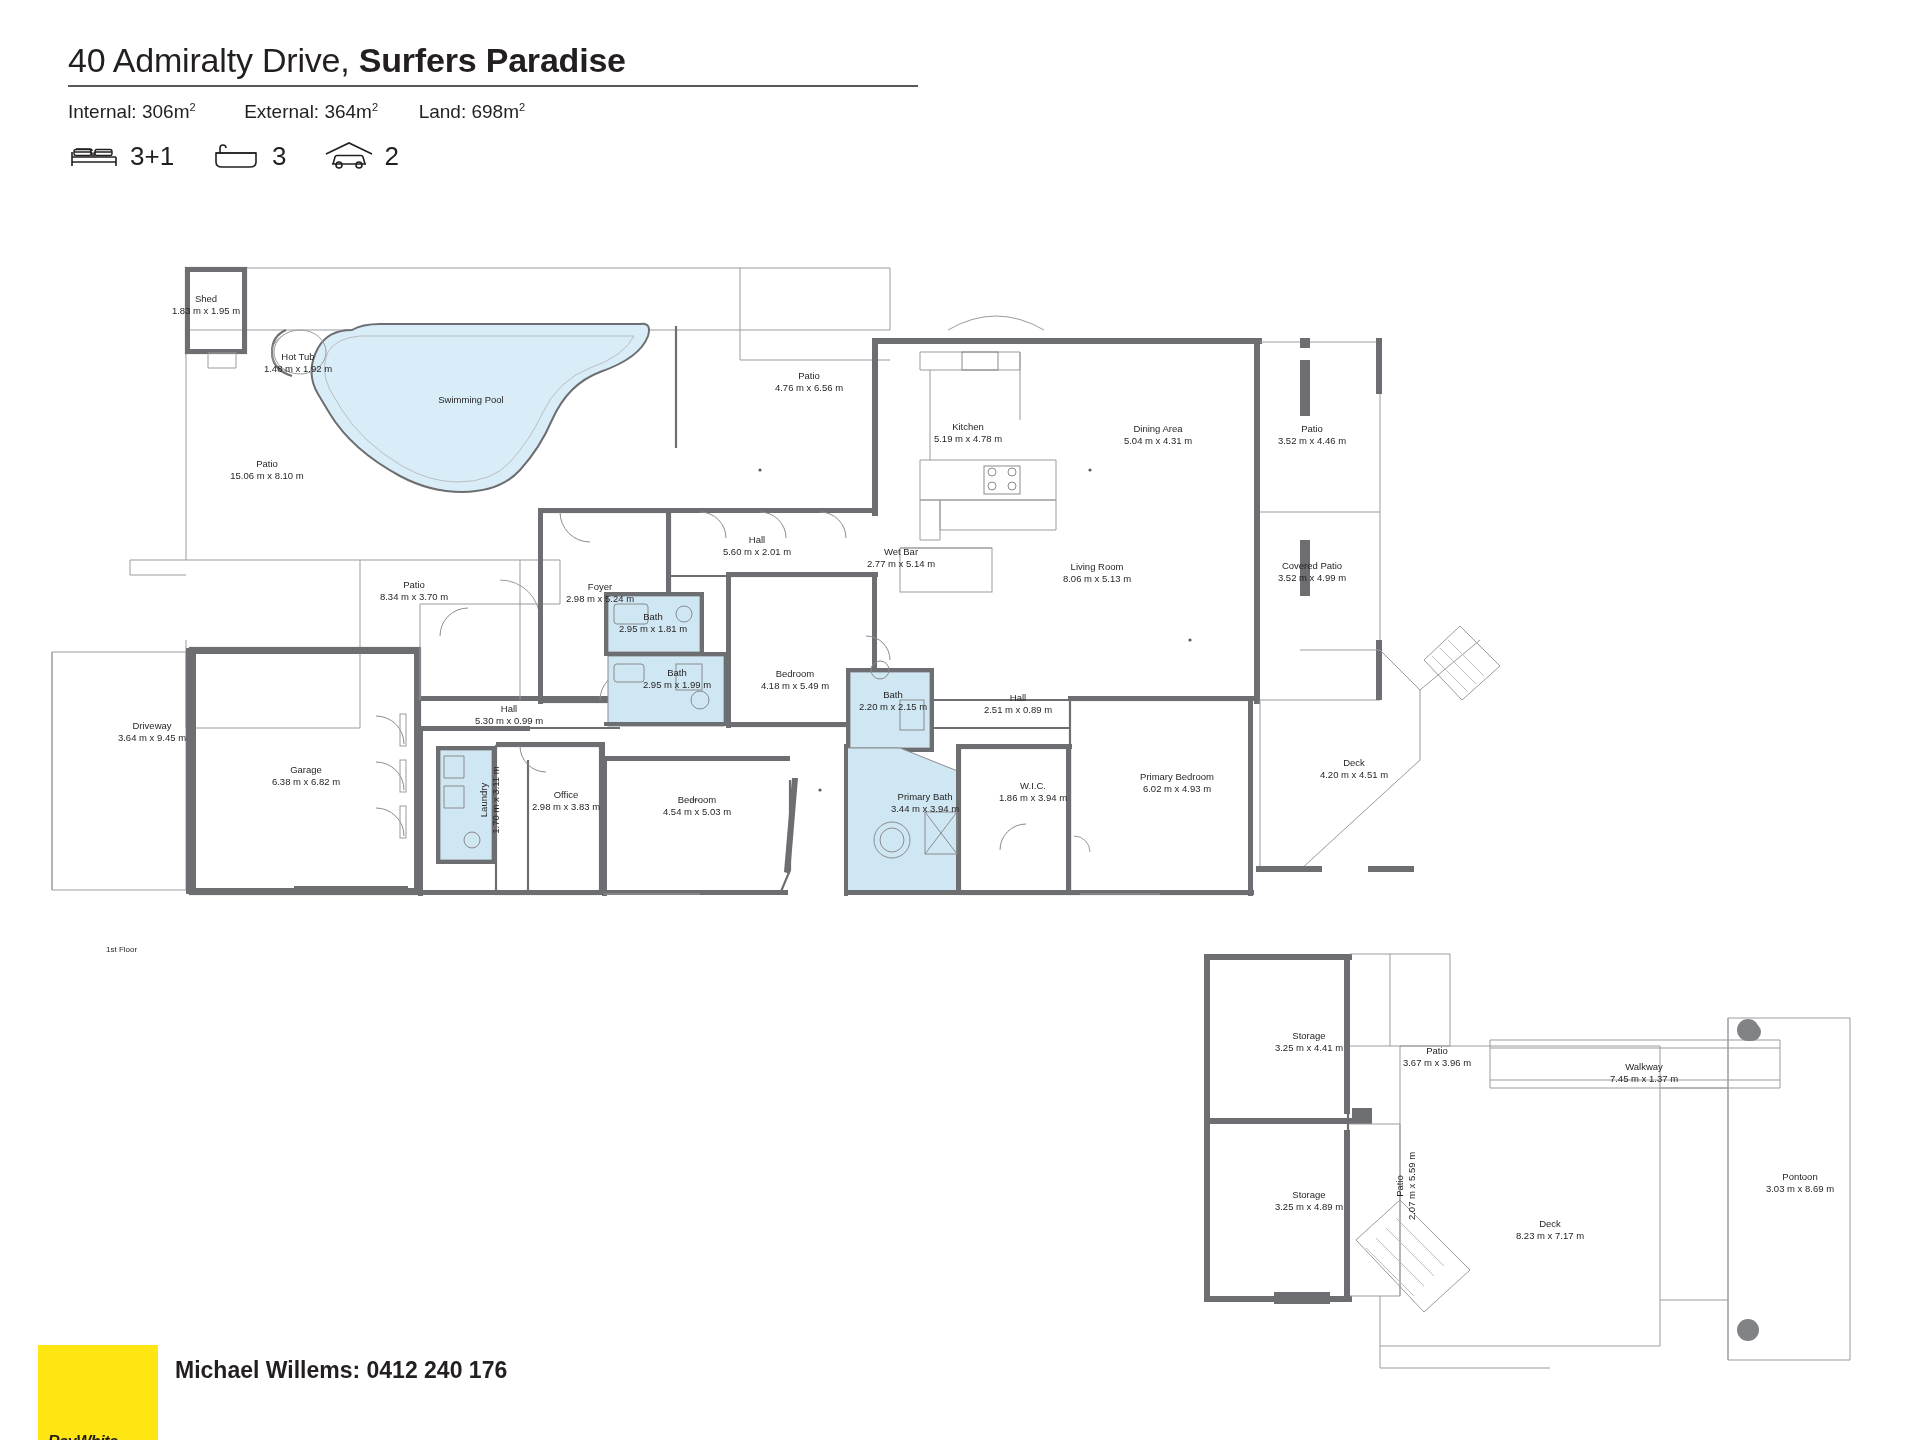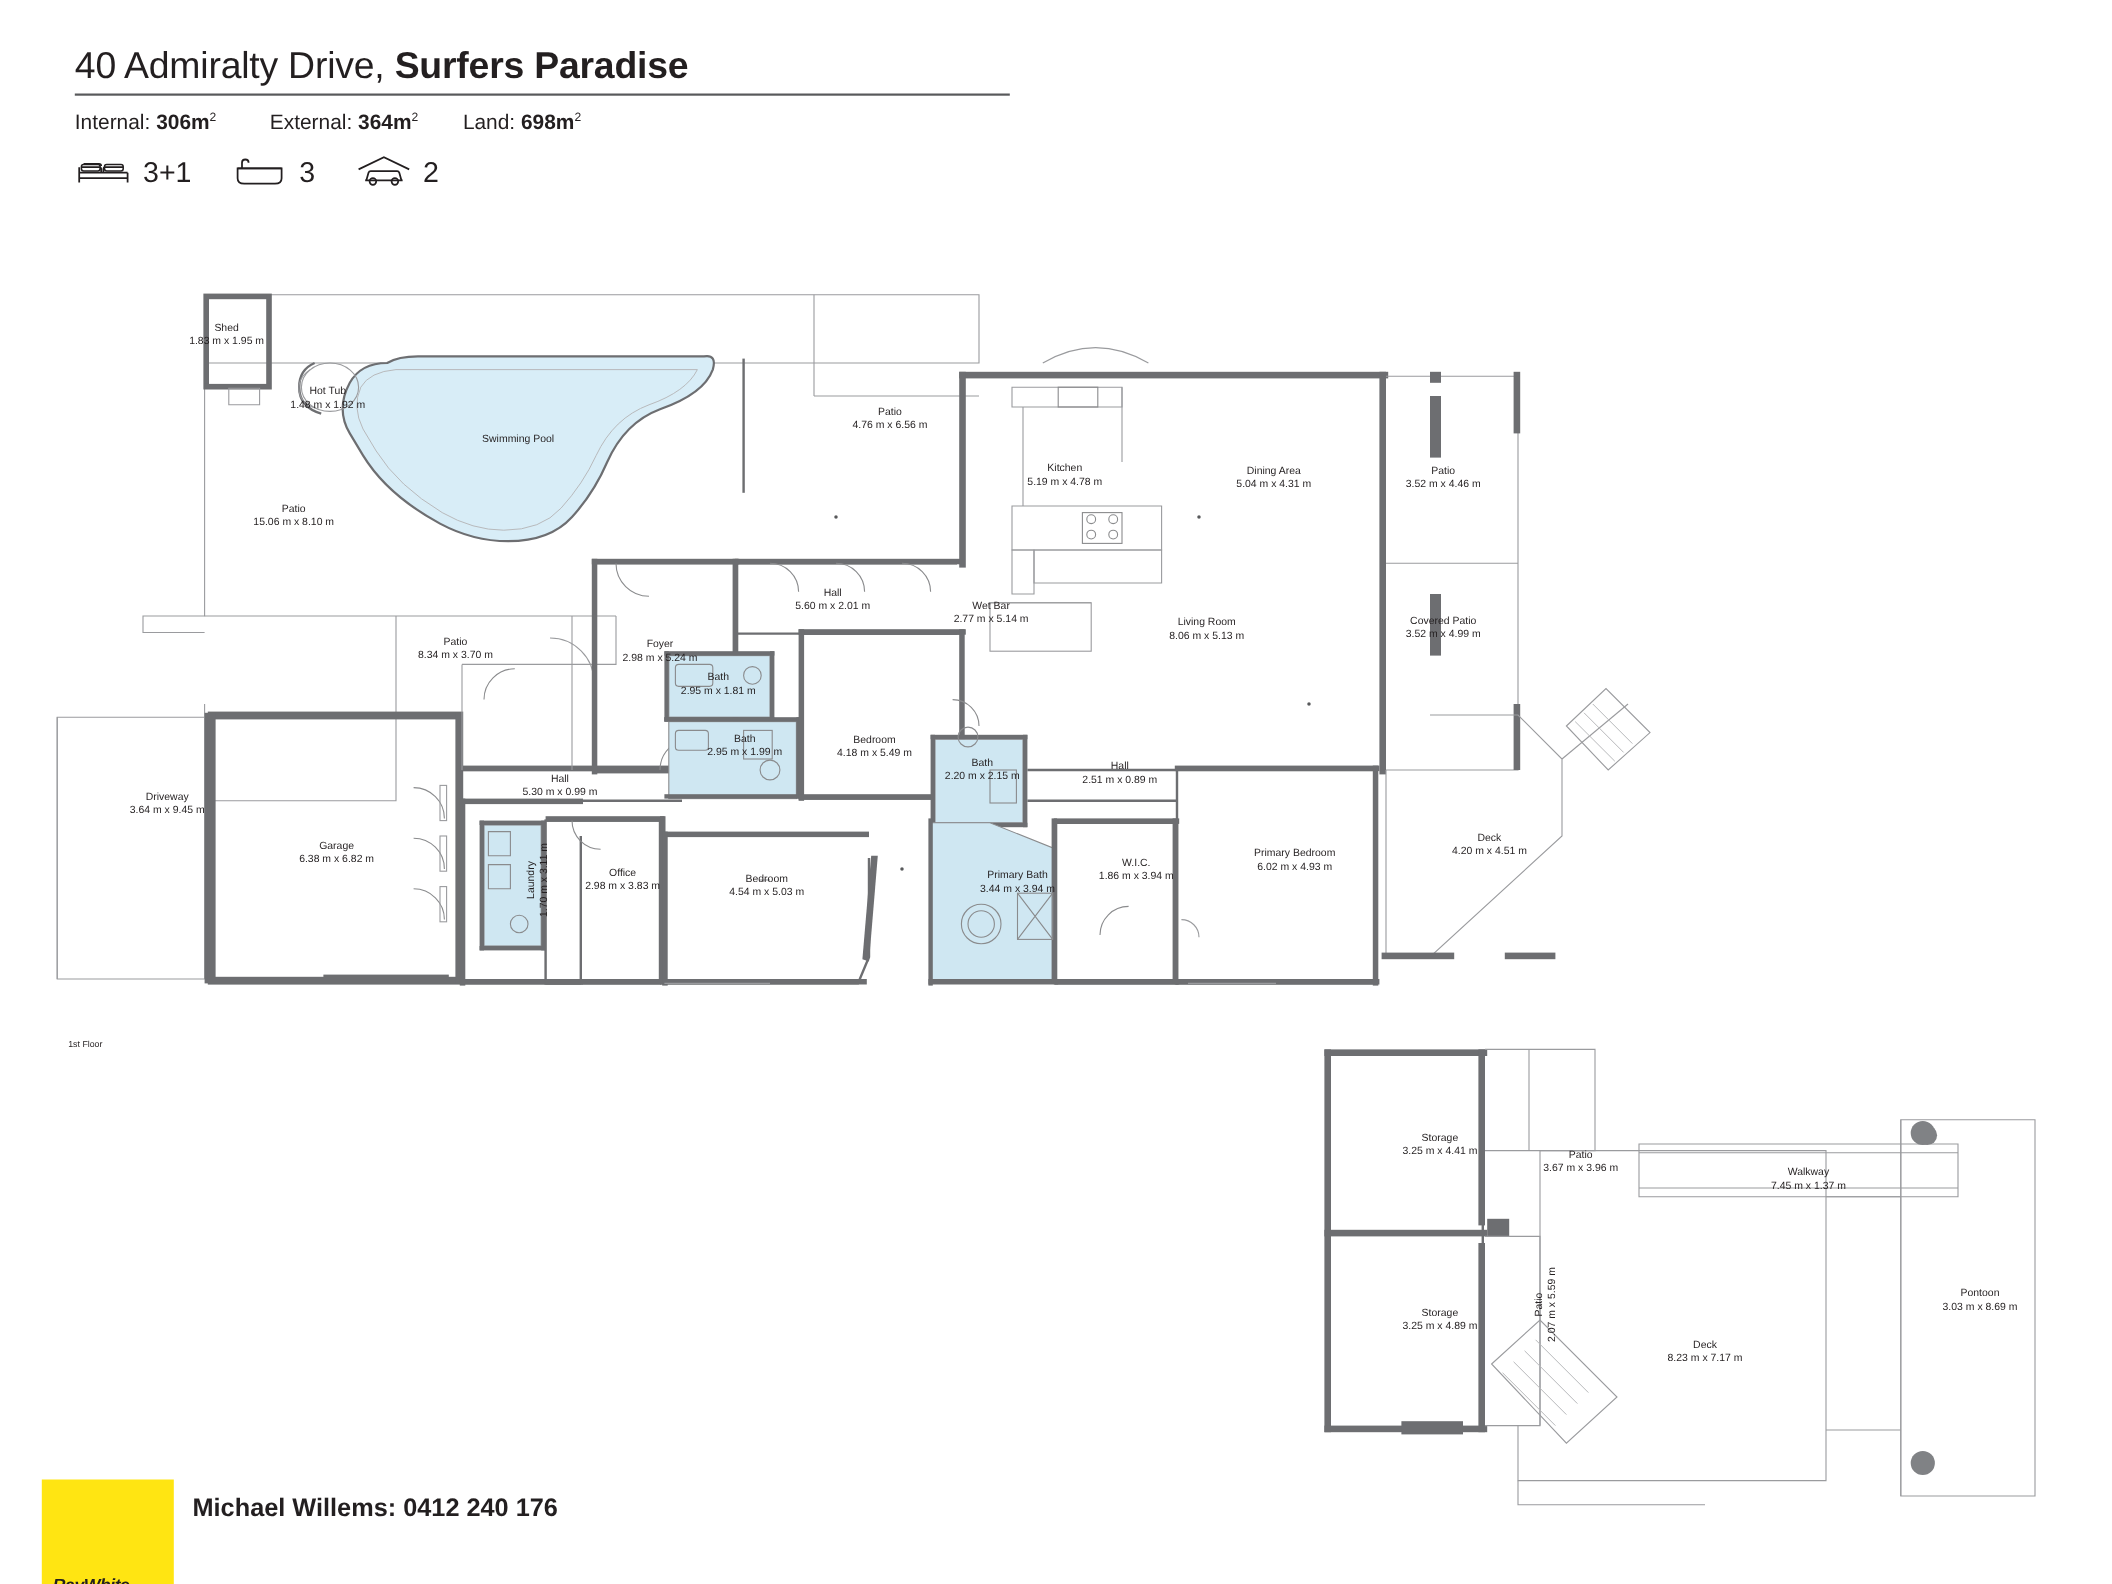--- a/index.html
+++ b/index.html
@@ -37,21 +37,21 @@
     height: 2px;
     background: #58595b;
   }
   .areas {
     margin-top: 14px;
     font-size: 19px;
     color: #231f20;
     white-space: nowrap;
   }
   .areas .lbl { font-weight: 400; }
-  .areas .val { font-weight: 700; }
+  .areas .val { font-weight: 400; }
   .areas .gap1 { display:inline-block; width: 38px; }
   .areas .gap2 { display:inline-block; width: 30px; }
   sup { font-size: 11px; vertical-align: super; }
 
   .features {
     margin-top: 14px;
     display: flex;
     align-items: center;
     gap: 0px;
   }
@@ -97,20 +97,21 @@
   }
   .room .rname { display: block; }
   .room .rdim  { display: block; }
   .room.vert {
     transform: translate(-50%, -50%) rotate(-90deg);
   }
   .floor-note {
     position: absolute;
     font-size: 8px;
     color: #231f20;
+    margin-left: 44px;
   }
 
   
   .logo {
     position: absolute;
     left: 38px;
     top: 1345px;
     width: 120px;
     height: 120px;
     background: #ffe512;

